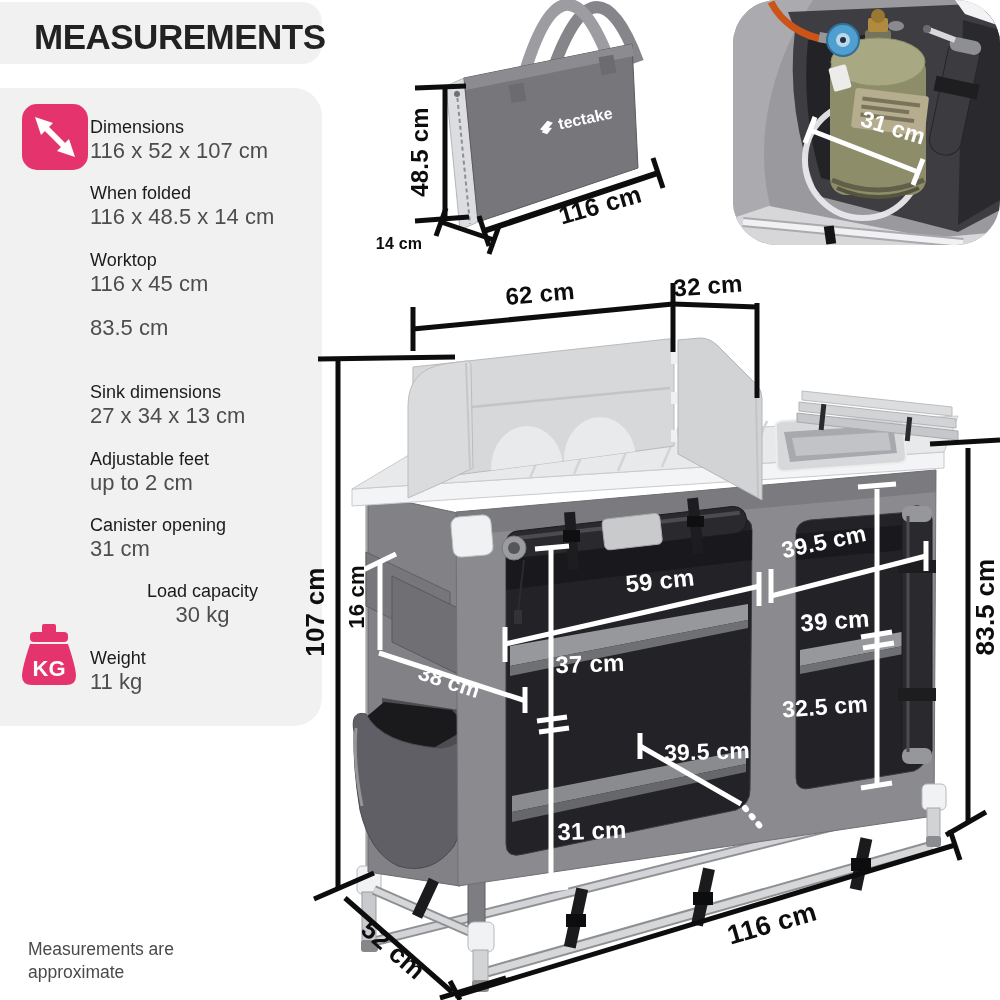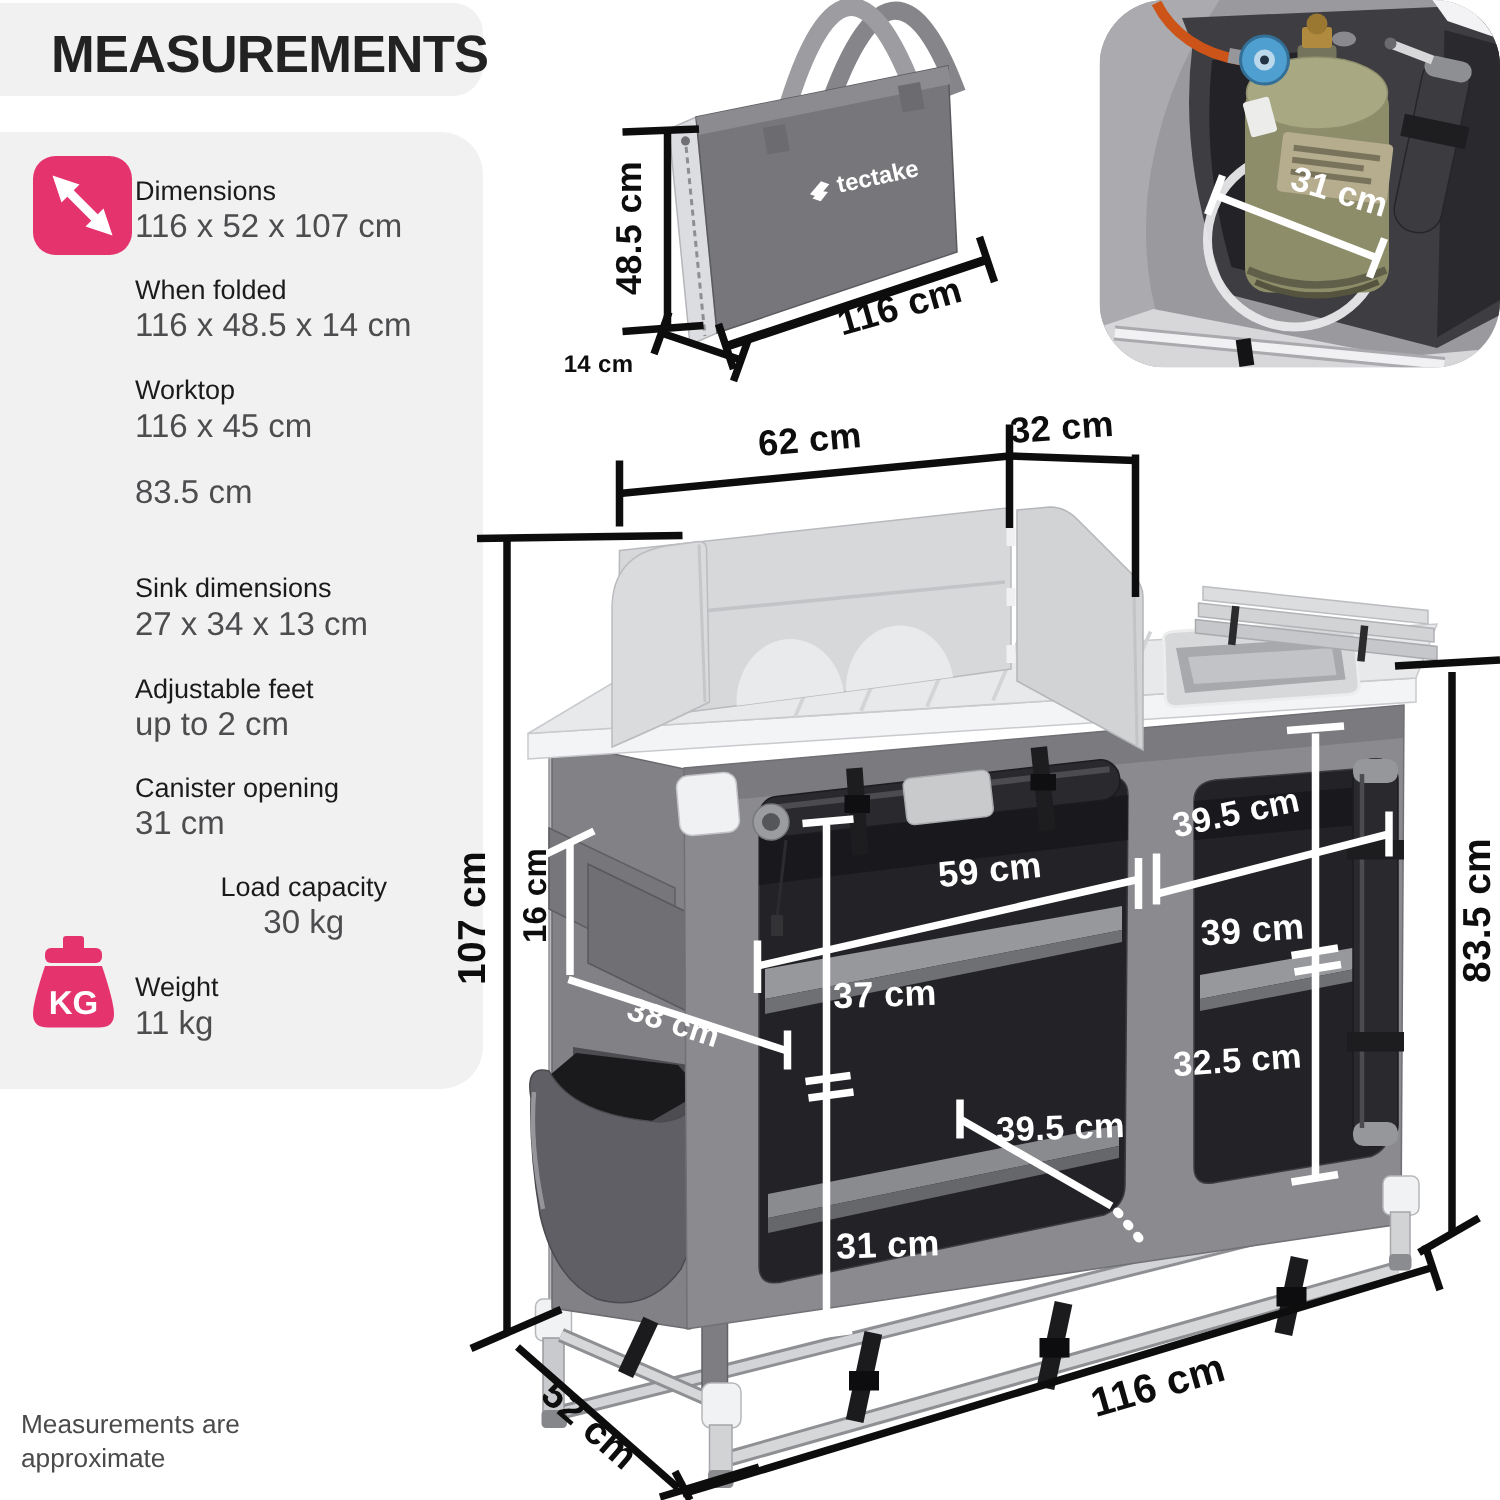--- a/index.html
+++ b/index.html
@@ -18,21 +18,21 @@
   .spec-item{position:absolute;left:90px;width:225px;}
   .spec-label{font-size:18px;font-weight:normal;color:#1b1b1b;line-height:22px;white-space:nowrap;}
   .spec-value{font-size:22px;color:#4d4d4f;line-height:25px;white-space:nowrap;}
   .icon-badge{position:absolute;}
   .dim{
     position:absolute;font-weight:800;color:#0d0d0d;white-space:nowrap;
     transform-origin:center;letter-spacing:0.2px;
   }
   .dim.w{color:#ffffff;}
   #footnote{
-    position:absolute;left:14px;top:938px;font-size:17.5px;color:#4a4a4c;
+    position:absolute;left:28px;top:938px;font-size:17.5px;color:#4a4a4c;
     line-height:1.32;white-space:pre-line;
   }
   #inset{
     position:absolute;left:733px;top:0;width:267px;height:245px;
     border-radius:44px;overflow:hidden;
   }
   #brand-logo{
     position:absolute;left:538px;top:112px;color:#fff;font-weight:bold;
     font-size:16px;transform:rotate(-12deg);display:flex;align-items:center;gap:4px;
   }

